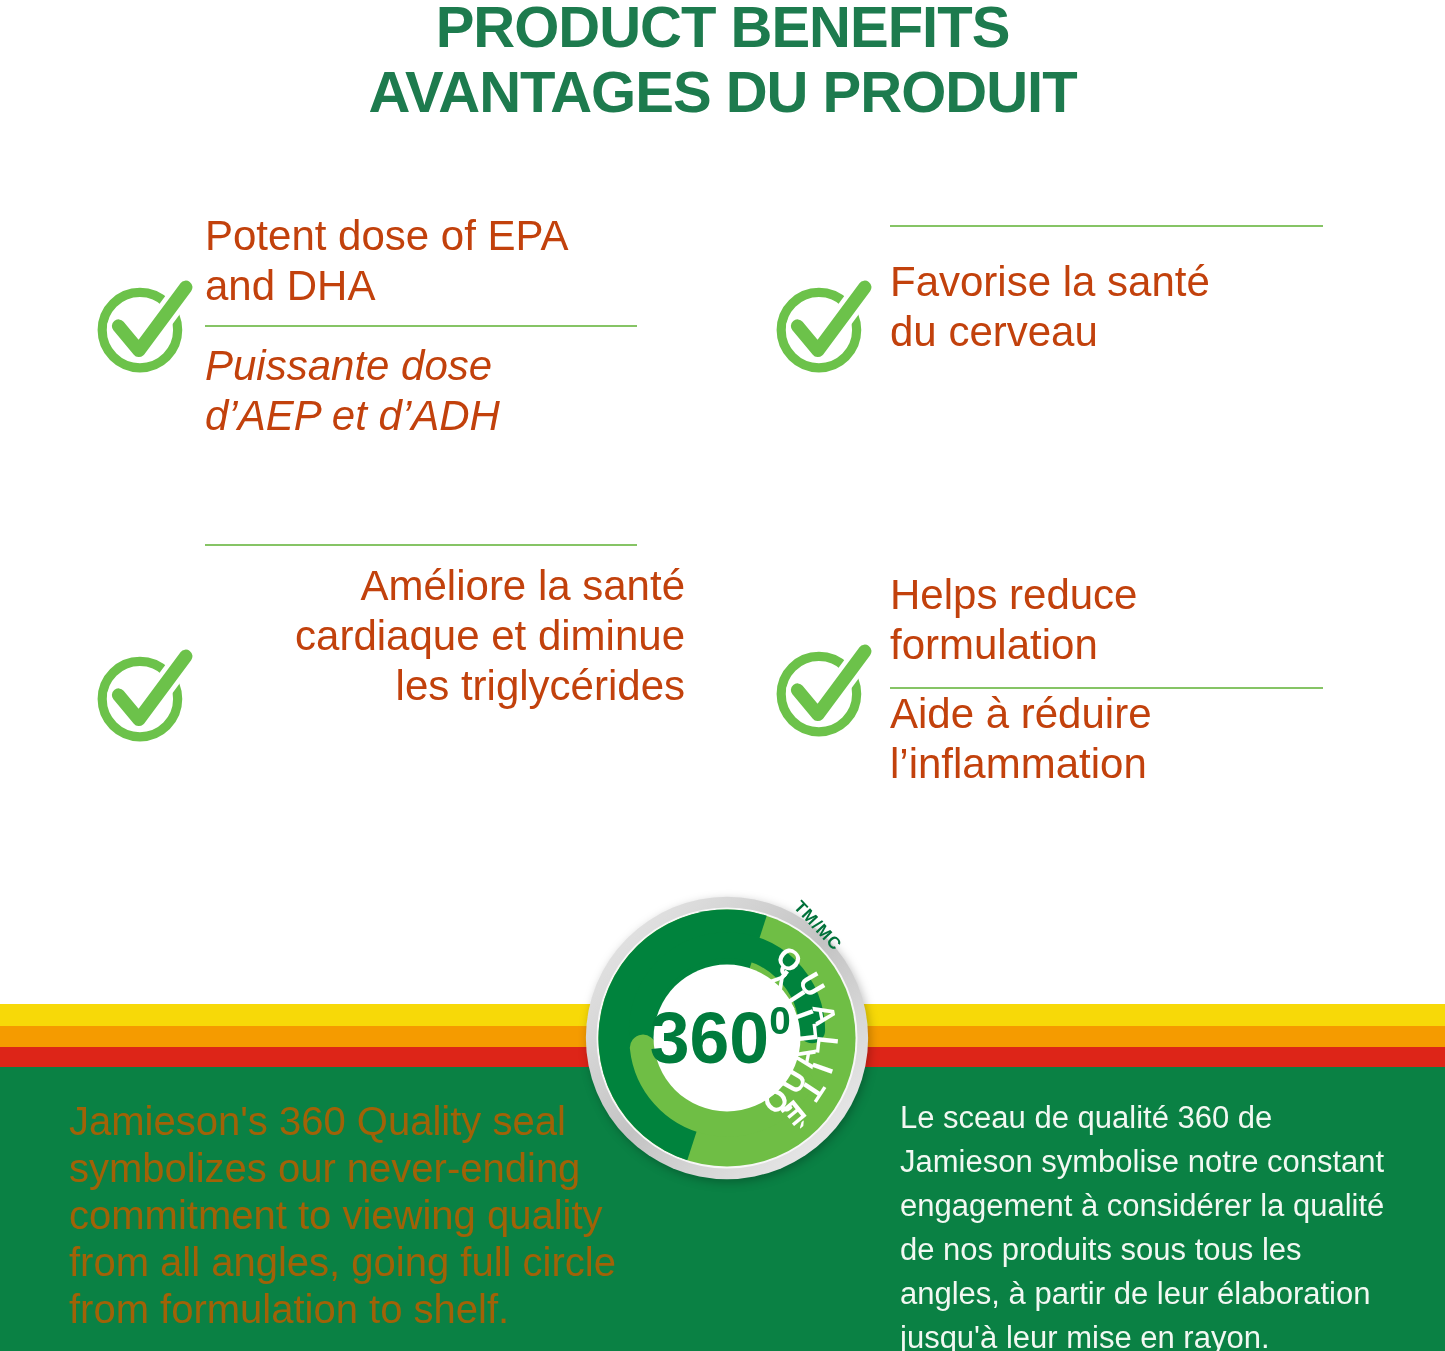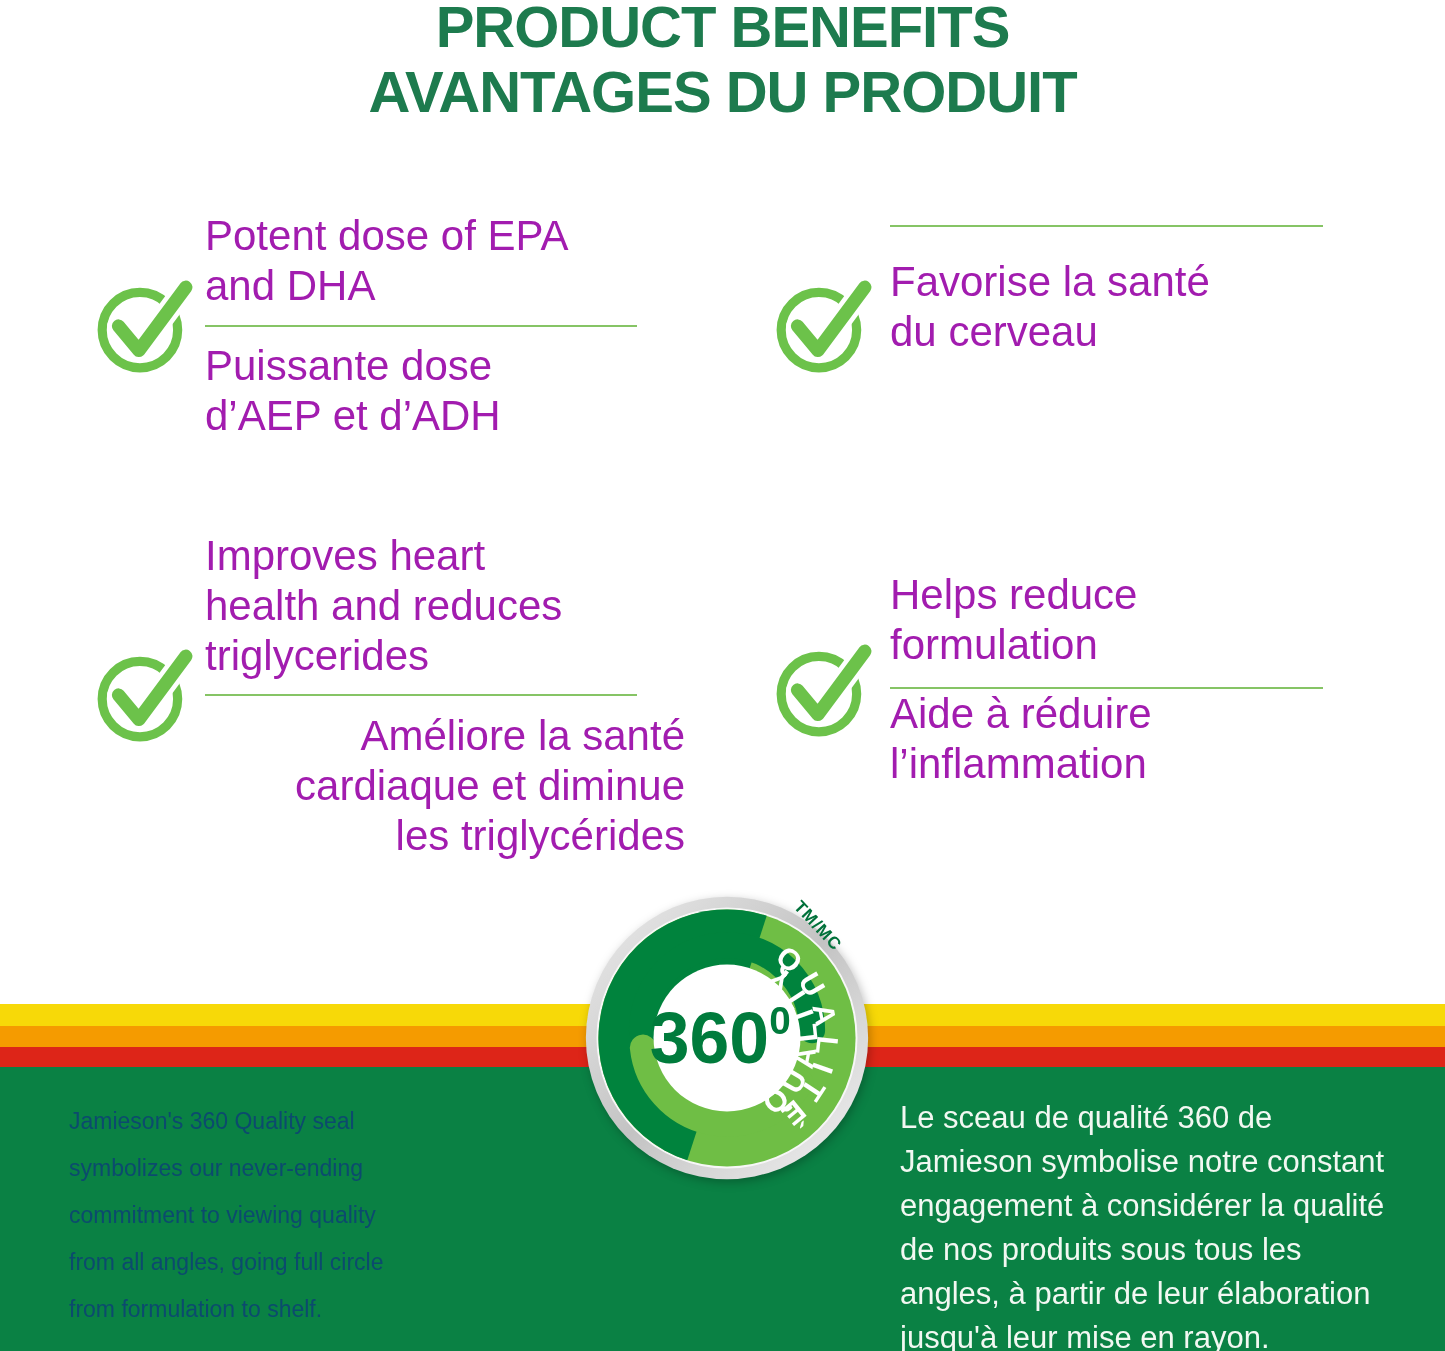--- a/index.html
+++ b/index.html
@@ -4,26 +4,26 @@
 <style>
   html,body{margin:0;padding:0;}
   body{width:1445px;height:1351px;position:relative;background:#ffffff;
        font-family:"Liberation Sans", sans-serif;overflow:hidden;}
 
   .title{position:absolute;top:-6px;left:0;right:0;text-align:center;
          font-size:58px;line-height:65px;font-weight:bold;letter-spacing:-1px;
          color:#1d7b4e;white-space:pre-line;}
 
   .benefit{position:absolute;width:480px;}
-  .benefit .txt-en,.benefit .txt-fr{font-size:42px;line-height:50px;color:#a21caf;
+  .benefit .txt-en,.benefit .txt-fr{font-size:42px;line-height:50px;color:#c2410c;
          white-space:pre-line;}
   .divider{height:2px;background:#86c465;border:none;margin:0;}
   .b1{left:205px;top:211px;}
   .b1 .divider{margin-top:14px;width:432px;}
-  .b1 .txt-fr{margin-top:14px;}
+  .b1 .txt-fr{margin-top:14px;font-style:italic;}
   .b2{left:890px;top:211px;}
   .b2 .divider{margin-top:14px;width:433px;}
   .b2 .txt-fr{margin-top:30px;}
   .b3{left:205px;top:531px;}
   .b3 .divider{margin-top:13px;width:432px;}
   .b3 .txt-fr{margin-top:15px;text-align:right;}
   .b4{left:890px;top:570px;}
   .b4 .divider{margin-top:17px;width:433px;}
   .b4 .txt-fr{}
 
@@ -33,21 +33,21 @@
   .b3 .check{left:-112px;top:113px;}
   .b4 .check{left:-118px;top:69px;}
 
   .stripe{position:absolute;left:0;width:1445px;}
   .stripe.yellow{top:1004px;height:22px;background:#f7d908;}
   .stripe.orange{top:1026px;height:21px;background:#f59b00;}
   .stripe.red{top:1047px;height:20px;background:#dd2518;}
   .band-green{position:absolute;left:0;top:1067px;width:1445px;height:284px;background:#0a8144;}
 
   .footer-en{position:absolute;left:69px;top:1098px;width:620px;
-             font-size:23px;line-height:47px;color:#0c4a6e;white-space:pre-line;}
+             font-size:40px;line-height:47px;color:#a16207;white-space:pre-line;}
   .footer-fr{position:absolute;left:900px;top:1096px;width:545px;
              font-size:31px;line-height:44px;color:#f2f8f2;white-space:pre-line;}
 
   .seal{position:absolute;left:582px;top:893px;width:290px;height:290px;}
   .seal svg{filter:drop-shadow(2px 3px 5px rgba(0,0,0,0.25));}
   .tm{position:absolute;left:804px;top:897px;font-size:17px;font-weight:bold;
       color:#00713a;letter-spacing:1px;transform:rotate(47deg);transform-origin:left top;}
 </style>
 </head>
 <body>
@@ -84,23 +84,20 @@
 </div>
 
 <div class="benefit b3">
   <span class="check">
     <svg viewBox="0 0 100 100" width="102" height="102">
       <circle cx="46" cy="54" r="37" fill="none" stroke="#6cc24a" stroke-width="9"></circle>
       <path d="M25,50 L45,74 L91,12" fill="none" stroke="#ffffff" stroke-width="22" stroke-linecap="round" stroke-linejoin="round"></path>
       <path d="M25,50 L45,74 L91,12" fill="none" stroke="#6cc24a" stroke-width="13" stroke-linecap="round" stroke-linejoin="round"></path>
     </svg>
   </span>
-  <div class="txt-en">Improves heart
-health and reduces
-triglycerides</div>
   <div class="divider"></div>
   <div class="txt-fr">Améliore la santé
 cardiaque et diminue
 les triglycérides</div>
 </div>
 
 <div class="benefit b4">
   <span class="check">
     <svg viewBox="0 0 100 100" width="102" height="102">
       <circle cx="46" cy="54" r="37" fill="none" stroke="#6cc24a" stroke-width="9"></circle>

